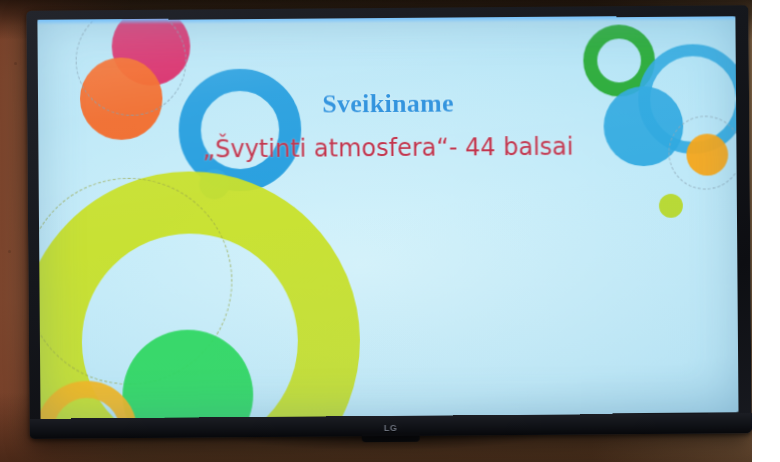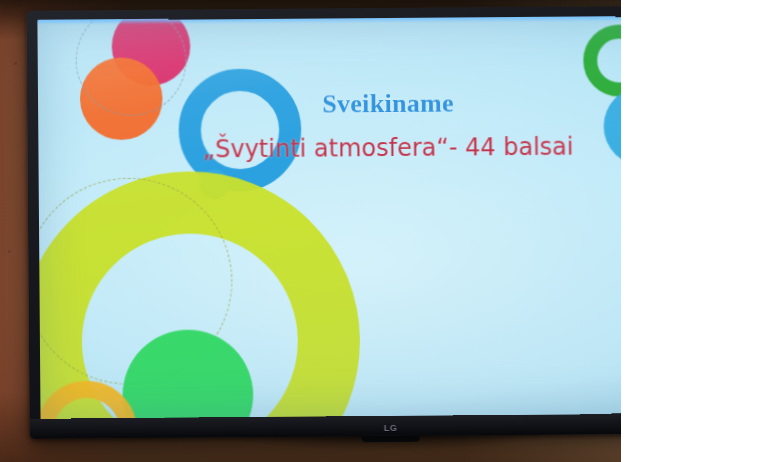--- a/index.html
+++ b/index.html
@@ -7,24 +7,25 @@
     padding: 0;
     width: 780px;
     height: 462px;
     overflow: hidden;
     font-family: "Liberation Sans", sans-serif;
   }
 
   
   #photo-scene {
     position: relative;
-    width: 621px;
+    width: 724px;
     height: 462px;
     overflow: hidden;
     background: #6d4b33;
+    padding-left: 28px;
   }
 
   .wall-base {
     position: absolute;
     inset: 0;
     background:
       linear-gradient(180deg,
         #3a2a1c 0px,
         #4a3524 14px,
         #7b5a3c 26px,

